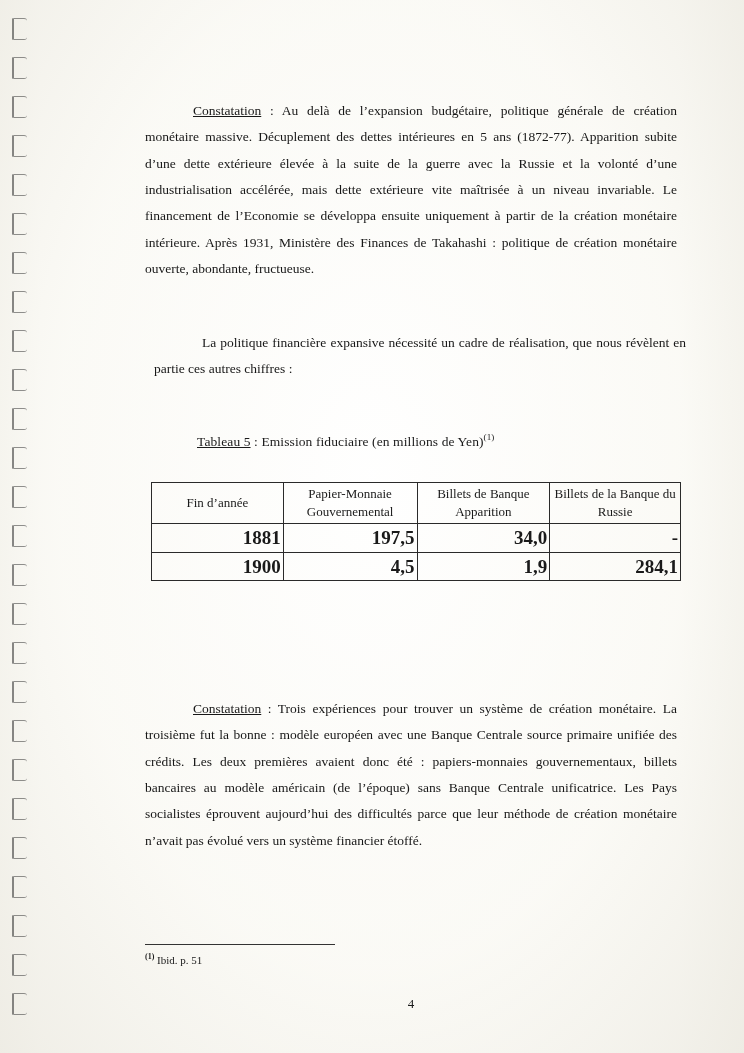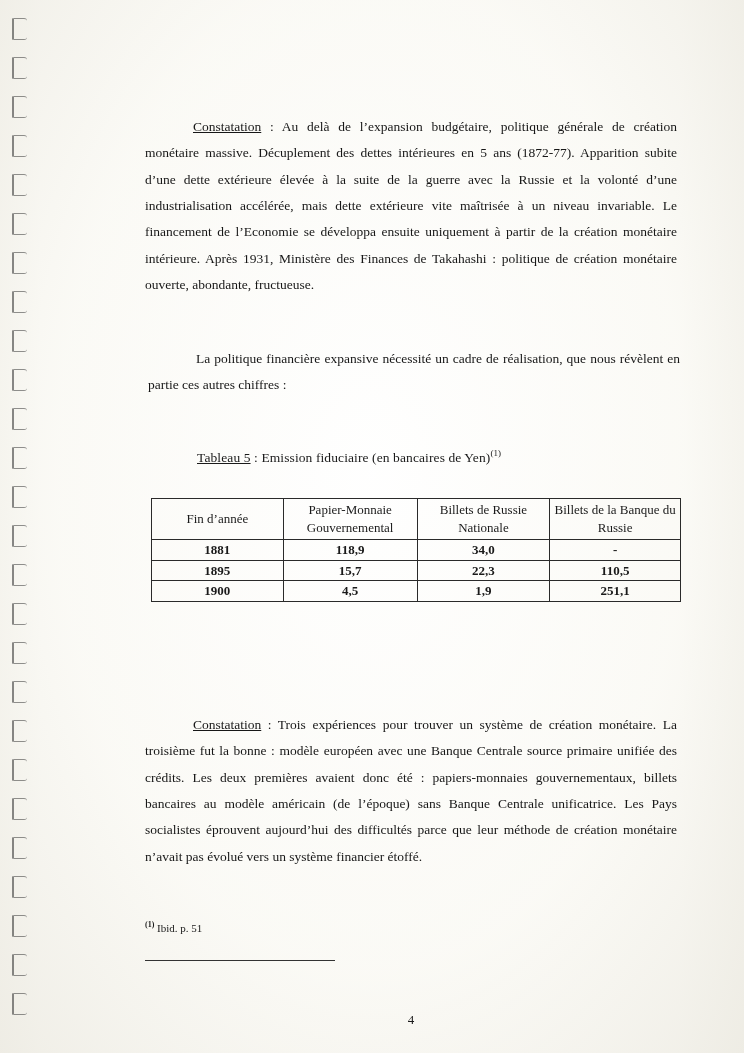--- a/index.html
+++ b/index.html
@@ -44,37 +44,36 @@
     opacity: 0.55;
     border-radius: 1px 3px 3px 1px;
   }
 
   .content {
     position: absolute;
     left: 145px;
     top: 0;
     width: 532px;
     height: 968px;
-    margin-top: 16px;
   }
 
   p.para {
     font-size: 13.5px;
     line-height: 1.95;
     text-align: justify;
     text-justify: inter-word;
     margin: 0;
     color: #171717;
   }
   .indent { text-indent: 48px; }
 
   .u { text-decoration: underline; }
 
   .block-1 { position: absolute; top: 98px; left: 0; width: 532px; }
-  .block-2 { position: absolute; top: 330px; left: 3px; width: 532px; }
+  .block-2 { position: absolute; top: 330px; left: 9px; width: 532px; }
   .tbl-caption {
     position: absolute;
     top: 432px;
     left: 52px;
     font-size: 13.5px;
     letter-spacing: 0.1px;
   }
   .tbl-caption sup { font-size: 9px; vertical-align: super; }
 
   table.fid {
@@ -94,40 +93,41 @@
     line-height: 1.35;
   }
   table.fid thead th {
     height: 38px;
     vertical-align: middle;
     font-size: 13px;
   }
   table.fid tbody td {
     height: 17px;
     font-weight: bold;
-    font-size: 13px;
+    font-size: 19px;
+    text-align: right;
   }
   table.fid tbody td.year { font-weight: bold; }
   table.fid col.c1 { width: 132px; }
   table.fid col.c2 { width: 134px; }
   table.fid col.c3 { width: 133px; }
   table.fid col.c4 { width: 131px; }
 
   .block-3 { position: absolute; top: 696px; left: 0; width: 532px; }
 
   .footnote-rule {
     position: absolute;
     top: 944px;
     left: 0px;
     width: 190px;
     border-top: 1px solid #333;
   }
   .footnote {
     position: absolute;
-    top: 904px;
+    top: 952px;
     left: 0px;
     font-size: 11px;
   }
   .footnote sup { font-size: 8px; font-weight: bold; }
 
   .page-number {
     position: absolute;
     top: 996px;
     left: 0;
     width: 532px;
@@ -173,56 +173,50 @@
 
   <div class="block-1">
     <p class="para indent"><span class="u">Constatation</span><span> : </span><span>Au delà de l’expansion budgétaire, politique générale de création monétaire massive. Décuplement des dettes intérieures en 5 ans (1872-77). Apparition subite d’une dette extérieure élevée à la suite de la guerre avec la Russie et la volonté d’une industrialisation accélérée, mais dette extérieure vite maîtrisée à un niveau invariable. Le financement de l’Economie se développa ensuite uniquement à partir de la création monétaire intérieure. Après 1931, Ministère des Finances de Takahashi : politique de création monétaire ouverte, abondante, fructueuse.</span></p>
   </div>
 
   <div class="block-2">
     <p class="para indent">La politique financière expansive nécessité un cadre de réalisation, que nous révèlent en partie ces autres chiffres :</p>
   </div>
 
   <div class="tbl-caption">
-    <span class="u">Tableau 5</span><span> : </span><span>Emission fiduciaire (en bancaires de Yen)</span><sup>(1)</sup>
+    <span class="u">Tableau 5</span><span> : </span><span>Emission fiduciaire (en millions de Yen)</span><sup>(1)</sup>
   </div>
 
   <table class="fid">
     <colgroup>
       <col class="c1">
         <col class="c2">
         <col class="c3">
         <col class="c4">
     </colgroup>
     <thead>
       <tr>
         <th>Fin d’année</th>
         <th>Papier-Monnaie Gouvernemental</th>
-        <th>Billets de Russie Nationale</th>
+        <th>Billets de Banque Apparition</th>
         <th>Billets de la Banque du Russie</th>
       </tr>
     </thead>
     <tbody>
       <tr>
         <td class="year">1881</td>
-        <td>118,9</td>
+        <td>197,5</td>
         <td>34,0</td>
         <td>-</td>
-      </tr>
-      <tr>
-        <td class="year">1895</td>
-        <td>15,7</td>
-        <td>22,3</td>
-        <td>110,5</td>
       </tr>
       <tr>
         <td class="year">1900</td>
         <td>4,5</td>
         <td>1,9</td>
-        <td>251,1</td>
+        <td>284,1</td>
       </tr>
     </tbody>
   </table>
 
   <div class="block-3">
     <p class="para indent"><span class="u">Constatation</span><span> : </span><span>Trois expériences pour trouver un système de création monétaire. La troisième fut la bonne : modèle européen avec une Banque Centrale source primaire unifiée des crédits. Les deux premières avaient  donc été : papiers-monnaies gouvernementaux, billets bancaires au modèle américain (de l’époque) sans Banque Centrale unificatrice. Les Pays socialistes éprouvent aujourd’hui des difficultés parce que leur méthode de création monétaire n’avait pas évolué vers un système financier étoffé.</span></p>
   </div>
 
   <div class="footnote-rule"></div>
   <div class="footnote"><sup>(1)</sup><span> Ibid. p. 51</span></div>

